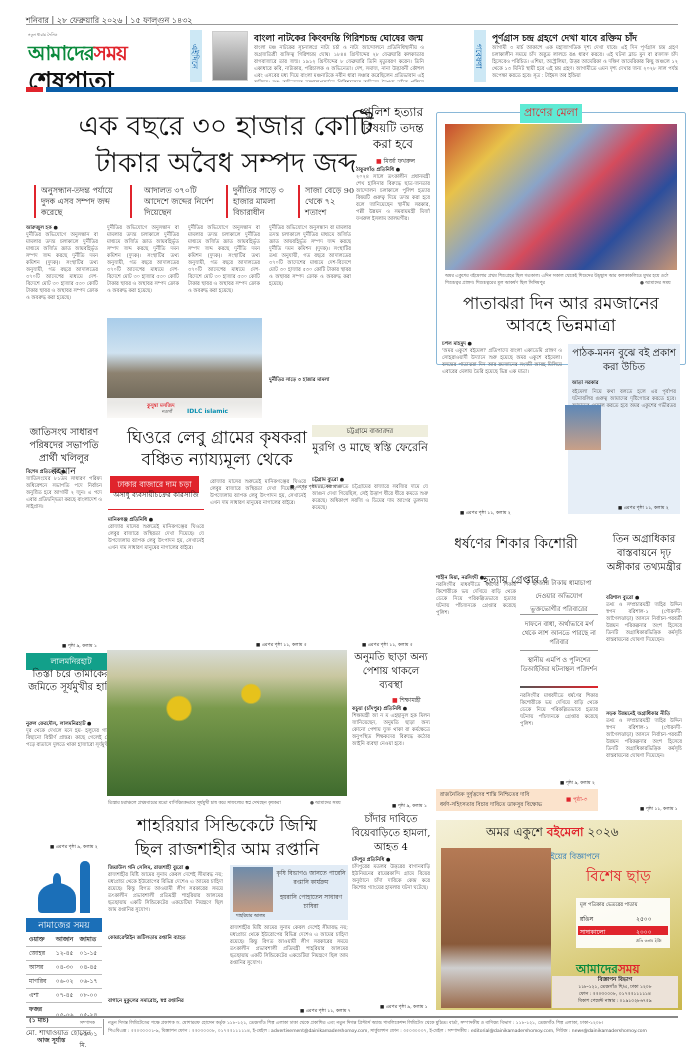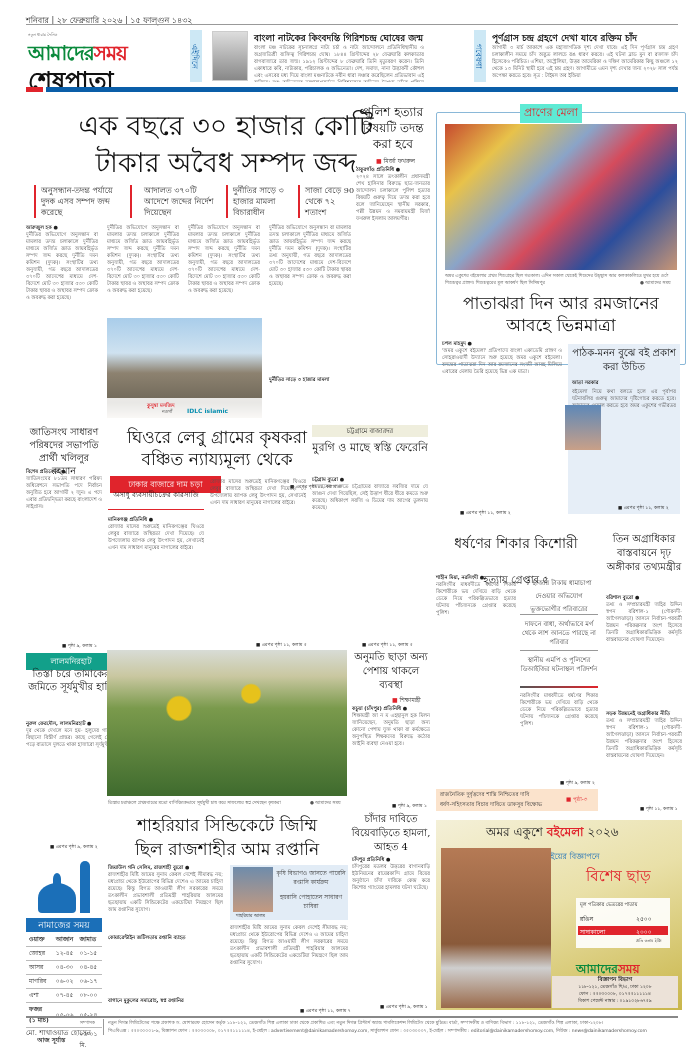--- a/index.html
+++ b/index.html
@@ -94,21 +94,21 @@
 <div class="abs" style="left:565px;top:405px;width:36px;height:45px;background:linear-gradient(#5d88b8,#c9a088);"></div>
 <div class="abs" style="left:618px;top:505px;font-size:4.5px;">■ এরপর পৃষ্ঠা ১১, কলাম ২</div>
 
 <div class="abs hl" style="left:26px;top:425px;width:76px;font-size:9.5px;line-height:13px;">জাতিসংঘ সাধারণ পরিষদের সভাপতি প্রার্থী খলিলুর রহমান</div>
 <div class="abs" style="left:26px;top:468px;font-size:5px;font-weight:bold;">বিশেষ প্রতিবেদক ●</div>
 <div class="abs txt" style="left:26px;top:475px;width:76px;height:165px;">জাতিসংঘের ৮১তম সাধারণ পরিষদ অধিবেশনে সভাপতি পদে নির্বাচন অনুষ্ঠিত হবে আগামী ২ জুন। এ পদে এবার প্রতিদ্বন্দ্বিতা করছে বাংলাদেশ ও সাইপ্রাস।</div>
 <div class="abs" style="left:62px;top:643px;font-size:4.5px;">■ পৃষ্ঠা ৯, কলাম ১</div>
 
 <div class="abs hl" style="left:107px;top:424px;width:220px;font-size:17px;">ঘিওরে লেবু গ্রামের কৃষকরা</div>
 <div class="abs hl" style="left:107px;top:446px;width:220px;font-size:17px;">বঞ্চিত ন্যায্যমূল্য থেকে</div>
-<div class="abs red-badge" style="left:110px;top:476px;width:111px;">ঢাকার বাজারে দাম চড়া</div>
+<div class="abs red-badge" style="left:110px;top:476px;width:89px;">ঢাকার বাজারে দাম চড়া</div>
 <div class="abs hl" style="left:108px;top:490px;width:96px;font-size:7px;line-height:10px;">অসাধু ব্যবসায়ীচক্রের কারসাজি</div>
 <div class="abs" style="left:108px;top:509px;width:96px;height:1px;background:#e0242c;"></div>
 <div class="abs" style="left:108px;top:516px;font-size:5px;font-weight:bold;">মানিকগঞ্জ প্রতিনিধি ●</div>
 <div class="abs txt" style="left:108px;top:523px;width:96px;height:120px;">রোজার মাসের শুরুতেই মানিকগঞ্জের ঘিওরে লেবুর বাজারে অস্থিরতা দেখা দিয়েছে। যে উপজেলায় ব্যাপক লেবু উৎপাদন হয়, সেখানেই এখন দাম সাধারণ মানুষের নাগালের বাইরে।</div>
 <div class="abs txt" style="left:210px;top:478px;width:96px;height:165px;">রোজার মাসের শুরুতেই মানিকগঞ্জের ঘিওরে লেবুর বাজারে অস্থিরতা দেখা দিয়েছে। যে উপজেলায় ব্যাপক লেবু উৎপাদন হয়, সেখানেই এখন দাম সাধারণ মানুষের নাগালের বাইরে।</div>
 <div class="abs" style="left:256px;top:642px;font-size:4.5px;">■ এরপর পৃষ্ঠা ১১, কলাম ৫</div>
 
 <div class="abs" style="left:312px;top:425px;width:116px;height:12px;background:#efeedd;font-size:6.5px;text-align:center;line-height:12px;">চট্টগ্রামে বাজারদর</div>
 <div class="abs hl" style="left:312px;top:440px;width:116px;font-size:11px;line-height:16px;">মুরগি ও মাছে স্বস্তি ফেরেনি</div>
 <div class="abs" style="left:312px;top:476px;font-size:5px;font-weight:bold;">চট্টগ্রাম ব্যুরো ●</div>

